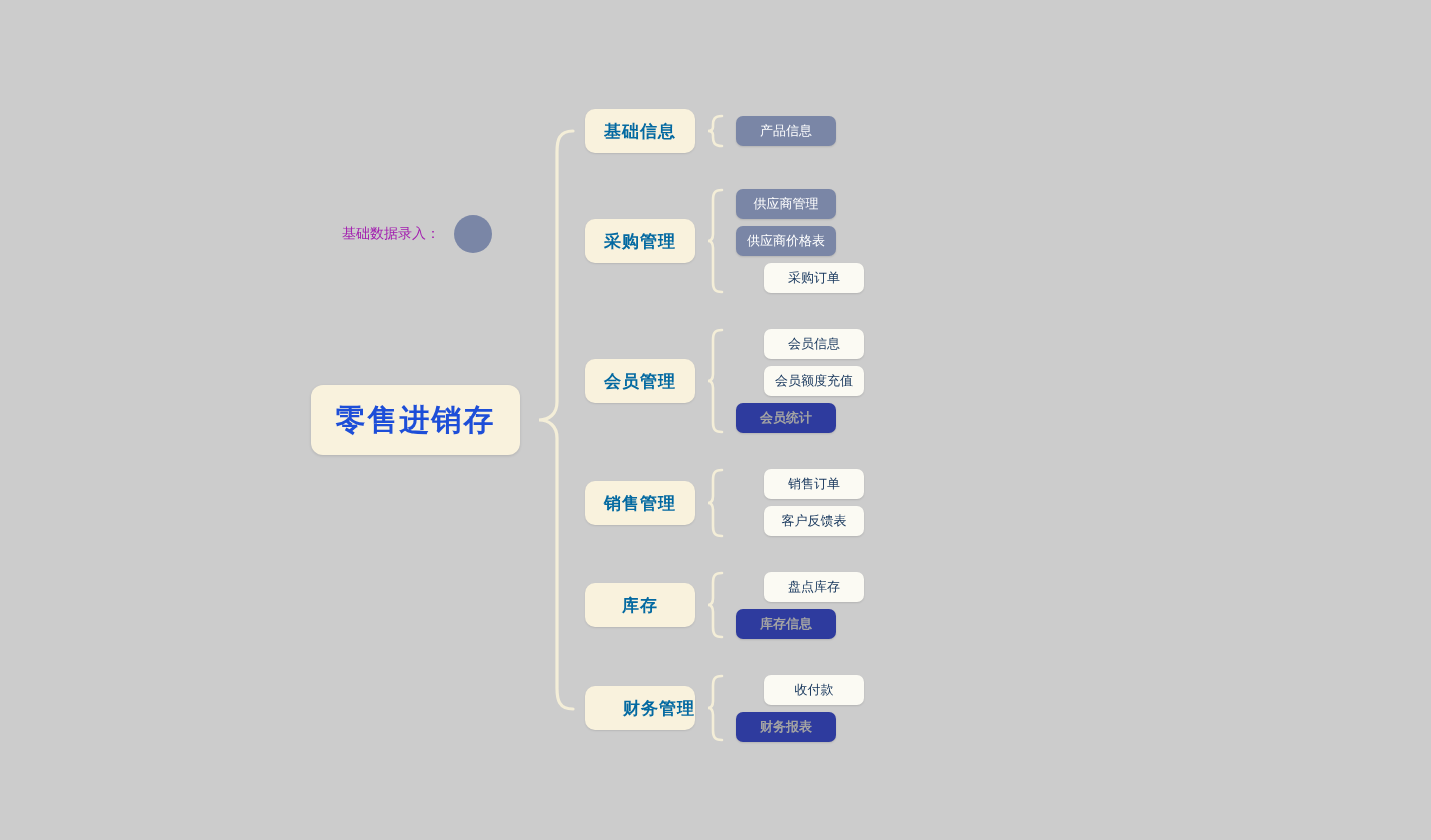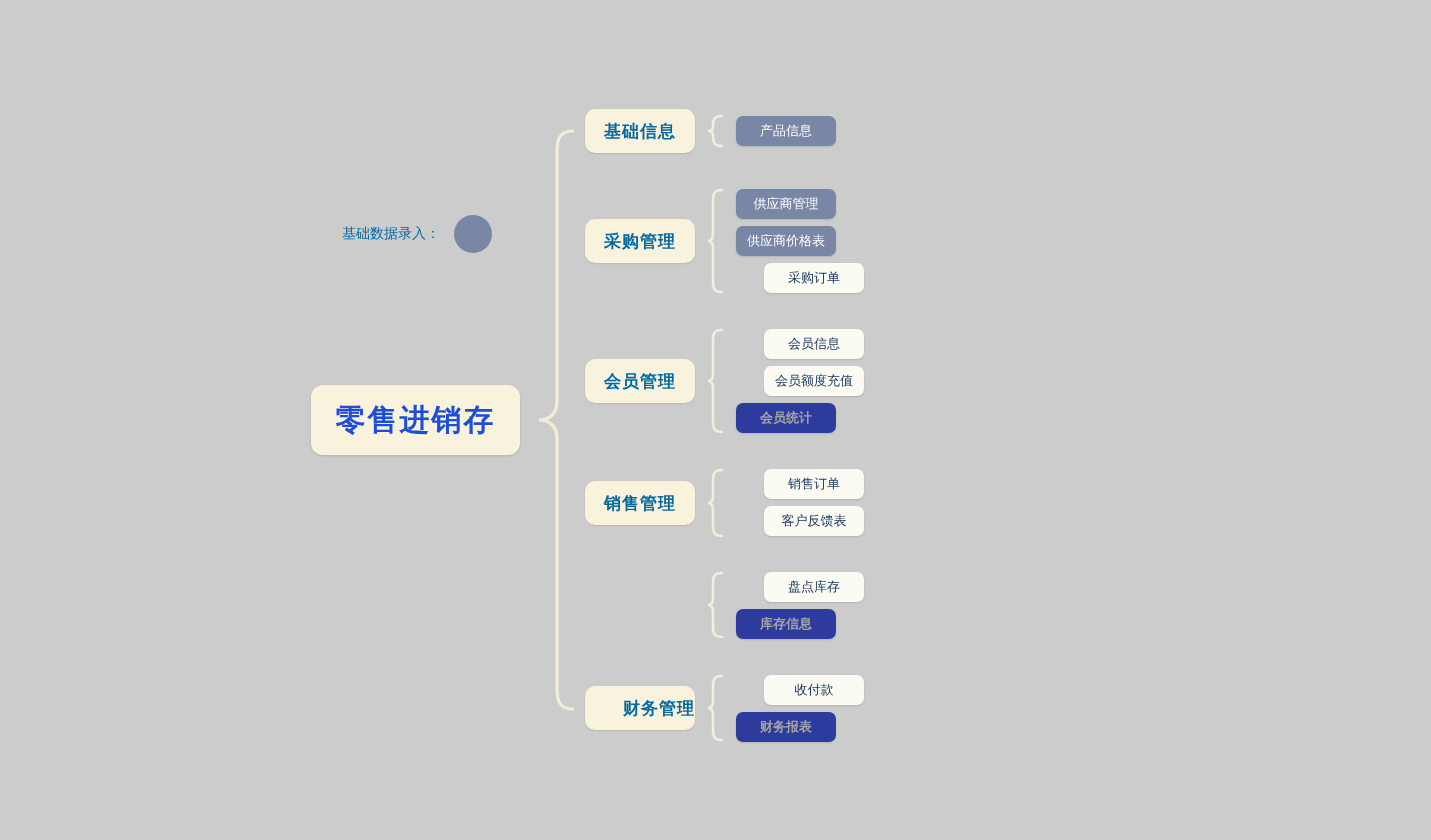--- a/index.html
+++ b/index.html
@@ -21,21 +21,21 @@
   }
 
   
   .legend-row {
     position: absolute;
     display: flex;
     align-items: center;
     gap: 14px;
   }
   .legend-label {
-    color: #0369a1;
+    color: #a21caf;
     font-size: 14px;
     font-weight: 400;
     white-space: nowrap;
     text-align: right;
     width: 110px;
   }
   .legend-dot {
     width: 38px;
     height: 38px;
     border-radius: 50%;
@@ -224,20 +224,23 @@
   </div>
 
   <div class="branch-node" style="left:585px; top:359px;">
     <span class="branch-text">会员管理</span>
   </div>
 
   <div class="branch-node" style="left:585px; top:481px;">
     <span class="branch-text">销售管理</span>
   </div>
 
+  <div class="branch-node" style="left:585px; top:583px;">
+    <span class="branch-text">库存</span>
+  </div>
 
   <div class="branch-node" style="left:585px; top:686px;justify-content:flex-end;">
     <span class="branch-text">财务管理</span>
   </div>
 
   <div class="leaf-node style-gray" style="top:116px;">
     <span class="leaf-text">产品信息</span>
   </div>
 
   <div class="leaf-node style-gray" style="top:189px;">

